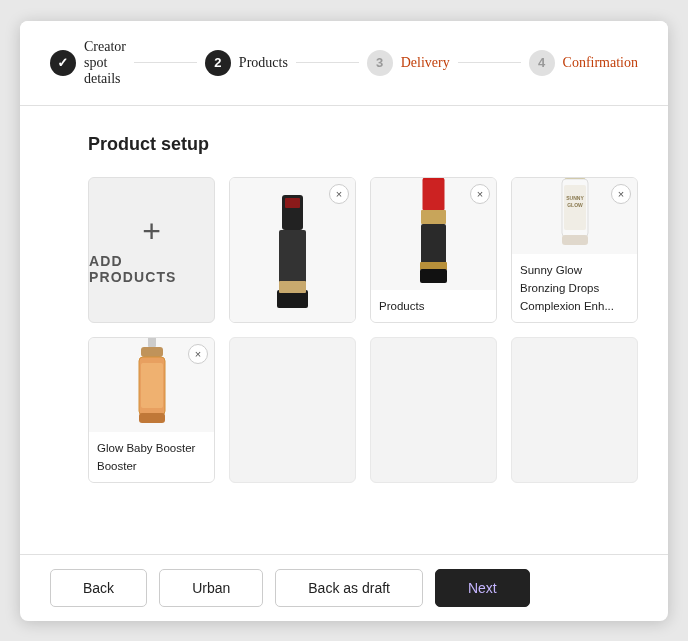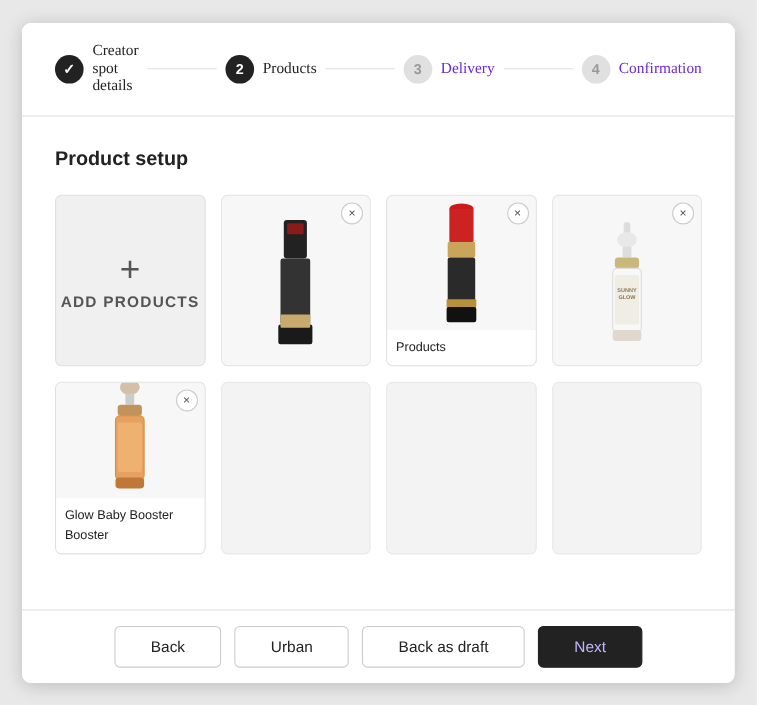--- a/index.html
+++ b/index.html
@@ -60,33 +60,34 @@
       background: #e0e0e0;
       color: #999;
     }
     .step-label {
       font-size: 14px;
       font-weight: 500;
       color: #222;
       font-family: Liberation Serif, serif;
     }
     .step-label.inactive {
-      color: #6d28d9;
+      color: #c2410c;
     }
     .step-divider {
       flex: 1;
       height: 1px;
       background: #e0e0e0;
       margin: 0 8px;
     }
     
     .content {
       flex: 1;
       padding: 28px 30px 20px 30px;
       overflow-y: auto;
+      margin-left: 38px;
     }
     .section-title {
       font-size: 18px;
       font-weight: 700;
       color: #222;
       margin-bottom: 22px;
     }
     
     .product-grid {
       display: grid;
@@ -170,21 +171,20 @@
       background: #f3f3f3;
       border: 1px solid #e8e8e8;
       border-radius: 6px;
       aspect-ratio: 1/1.15;
     }
     
     .footer {
       padding: 14px 30px;
       border-top: 1px solid #e0e0e0;
       display: flex;
-      justify-content: center;
       gap: 12px;
     }
     .btn {
       padding: 10px 32px;
       border-radius: 5px;
       font-size: 14px;
       font-weight: 500;
       cursor: pointer;
       border: 1px solid #ccc;
       background: #fff;
@@ -299,20 +299,23 @@
             <rect x="12" y="44" width="26" height="58" rx="4" fill="#f8f8f8" stroke="#ddd" stroke-width="1"></rect>
 
             <rect x="14" y="50" width="22" height="45" rx="2" fill="#f0ede5"></rect>
 
             <text x="25" y="65" text-anchor="middle" font-size="5" fill="#8a7a50" font-weight="bold">SUNNY</text>
             <text x="25" y="72" text-anchor="middle" font-size="5" fill="#8a7a50" font-weight="bold">GLOW</text>
 
             <rect x="12" y="100" width="26" height="10" rx="3" fill="#e0d8cc"></rect>
           </svg>
         </div>
+        <div class="product-name-area">
+          <span class="product-name">Sunny Glow Bronzing Drops Complexion Enh...</span>
+        </div>
       </div>
 
       <div class="product-card">
         <button class="remove-btn">×</button>
         <div class="product-img-area">
 
           <svg width="50" height="115" viewBox="0 0 50 115">
 
             <rect x="22" y="2" width="6" height="12" rx="2" fill="#bbb"></rect>
 

